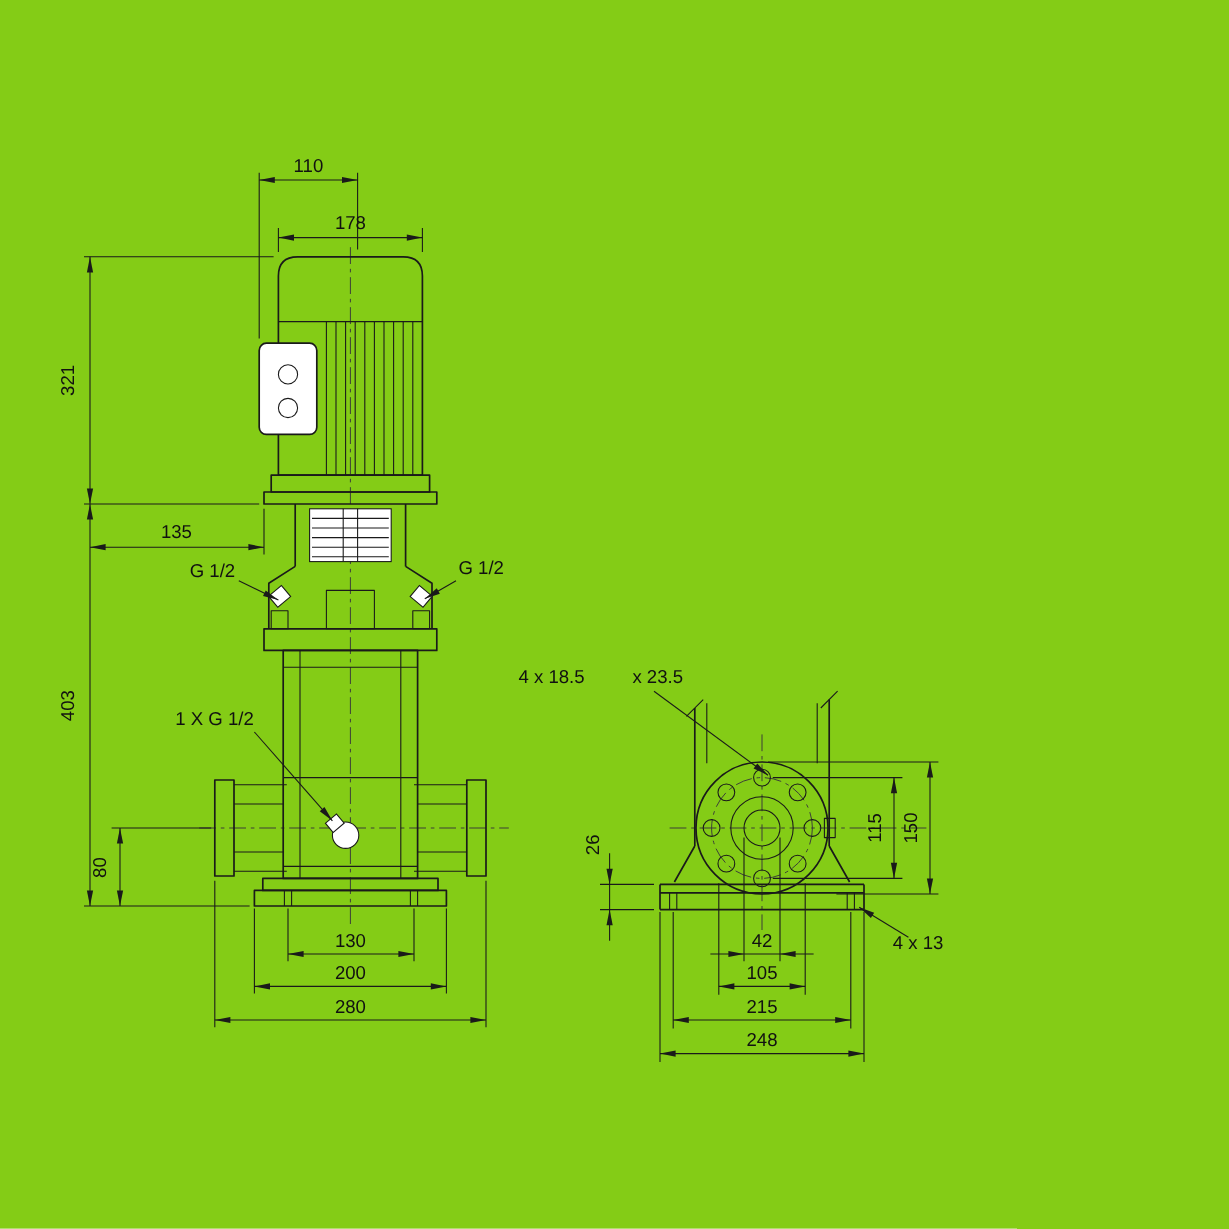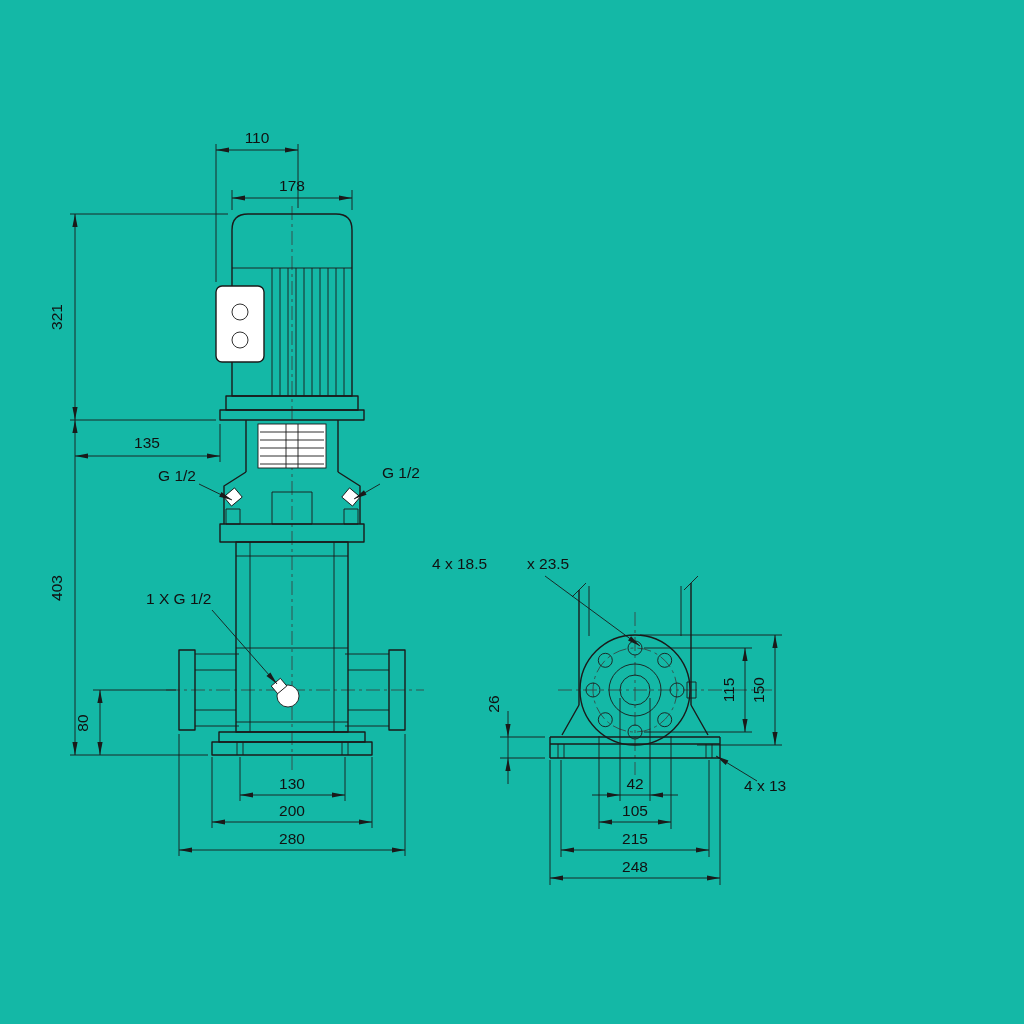--- a/index.html
+++ b/index.html
@@ -1,17 +1,17 @@
 <!DOCTYPE html>
 <html><head>
 <meta charset="utf-8">
 <style>
   html,body{margin:0;padding:0;background:#ffffff;}
   body{width:1024px;height:1024px;font-family:"Liberation Sans",sans-serif;}
-  .stage{position:relative;width:1024px;height:1024px;background:#14b8a6;overflow:hidden;}
+  .stage{position:relative;width:1024px;height:1024px;background:#84cc16;overflow:hidden;}
   svg{display:block;}
   .o{fill:none;stroke:#1a1a1a;stroke-width:1.4;stroke-linejoin:round;}
   .t{fill:none;stroke:#1a1a1a;stroke-width:0.9;stroke-linejoin:round;}
   .wf{fill:#ffffff;stroke:#1a1a1a;stroke-width:1.4;}
   .wt{fill:#ffffff;stroke:#1a1a1a;stroke-width:0.9;}
   .d{fill:none;stroke:#1a1a1a;stroke-width:0.9;}
   .cl{fill:none;stroke:#3a3a3a;stroke-width:0.8;stroke-dasharray:14 4 3 4;}
   text.dim{font:15.5px "Liberation Sans",sans-serif;fill:#111111;}
 </style>
 </head>

